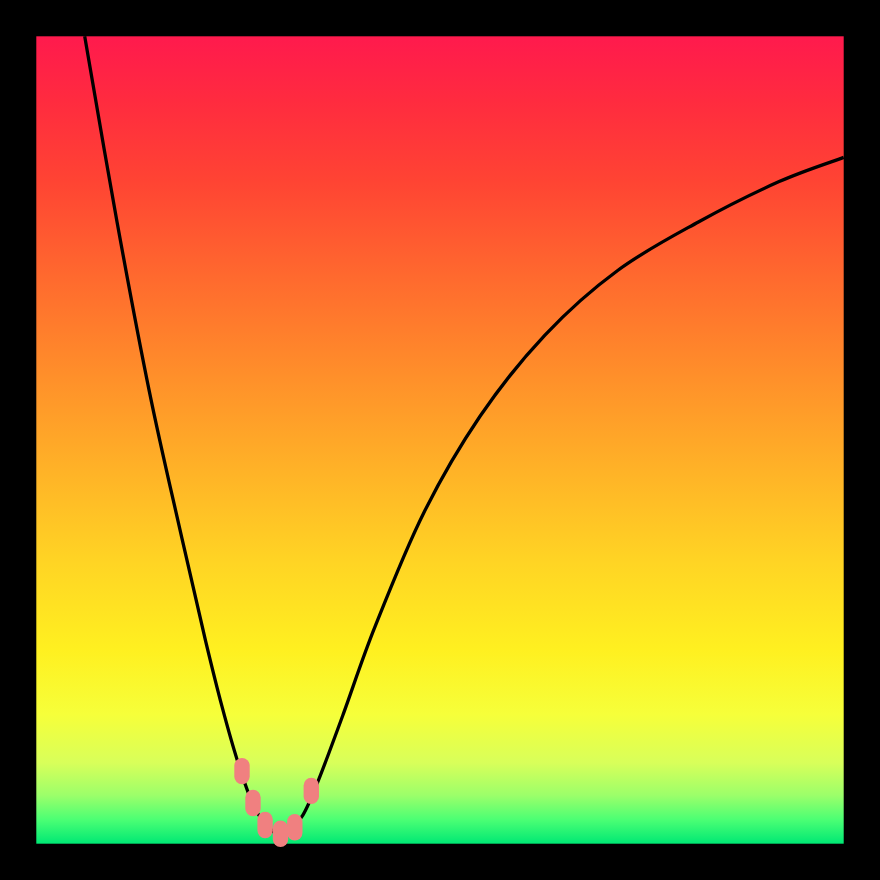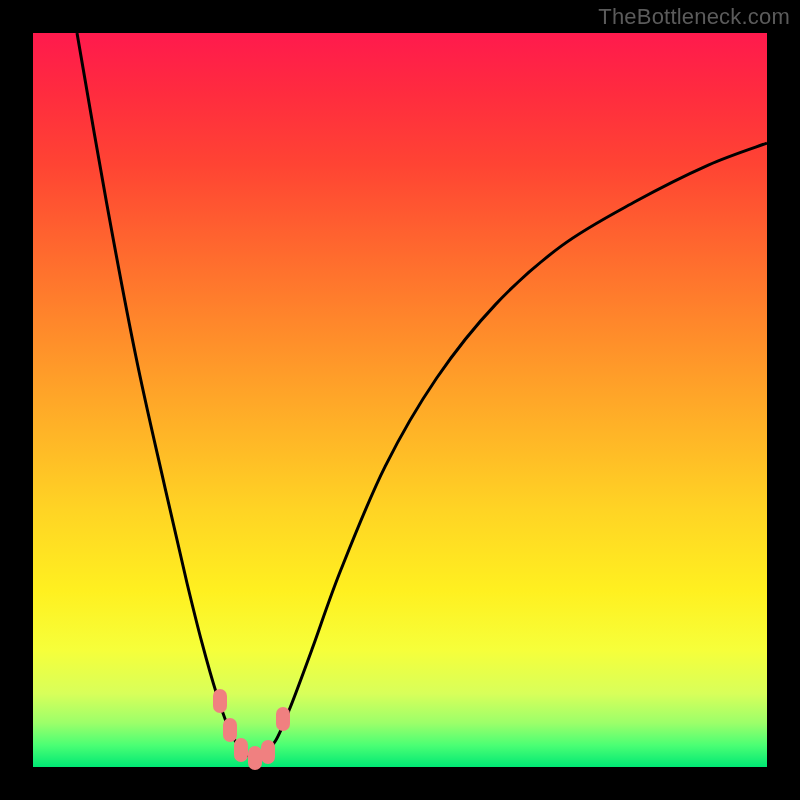--- a/index.html
+++ b/index.html
@@ -70,14 +70,13 @@
     </svg>
 
     <div class="marker" style="left: 187.17px; top: 667.94px; background: rgb(240, 128, 128);"></div>
     <div class="marker" style="left: 196.712px; top: 697.3px; background: rgb(240, 128, 128);"></div>
     <div class="marker" style="left: 207.722px; top: 717.118px; background: rgb(240, 128, 128);"></div>
     <div class="marker" style="left: 221.668px; top: 725.192px; background: rgb(240, 128, 128);"></div>
     <div class="marker" style="left: 234.88px; top: 719.32px; background: rgb(240, 128, 128);"></div>
     <div class="marker" style="left: 249.56px; top: 686.29px; background: rgb(240, 128, 128);"></div>
 
   </div>
-  <div class="watermark">TheBottleneck.com</div>
 </div>
 
 </body></html>

